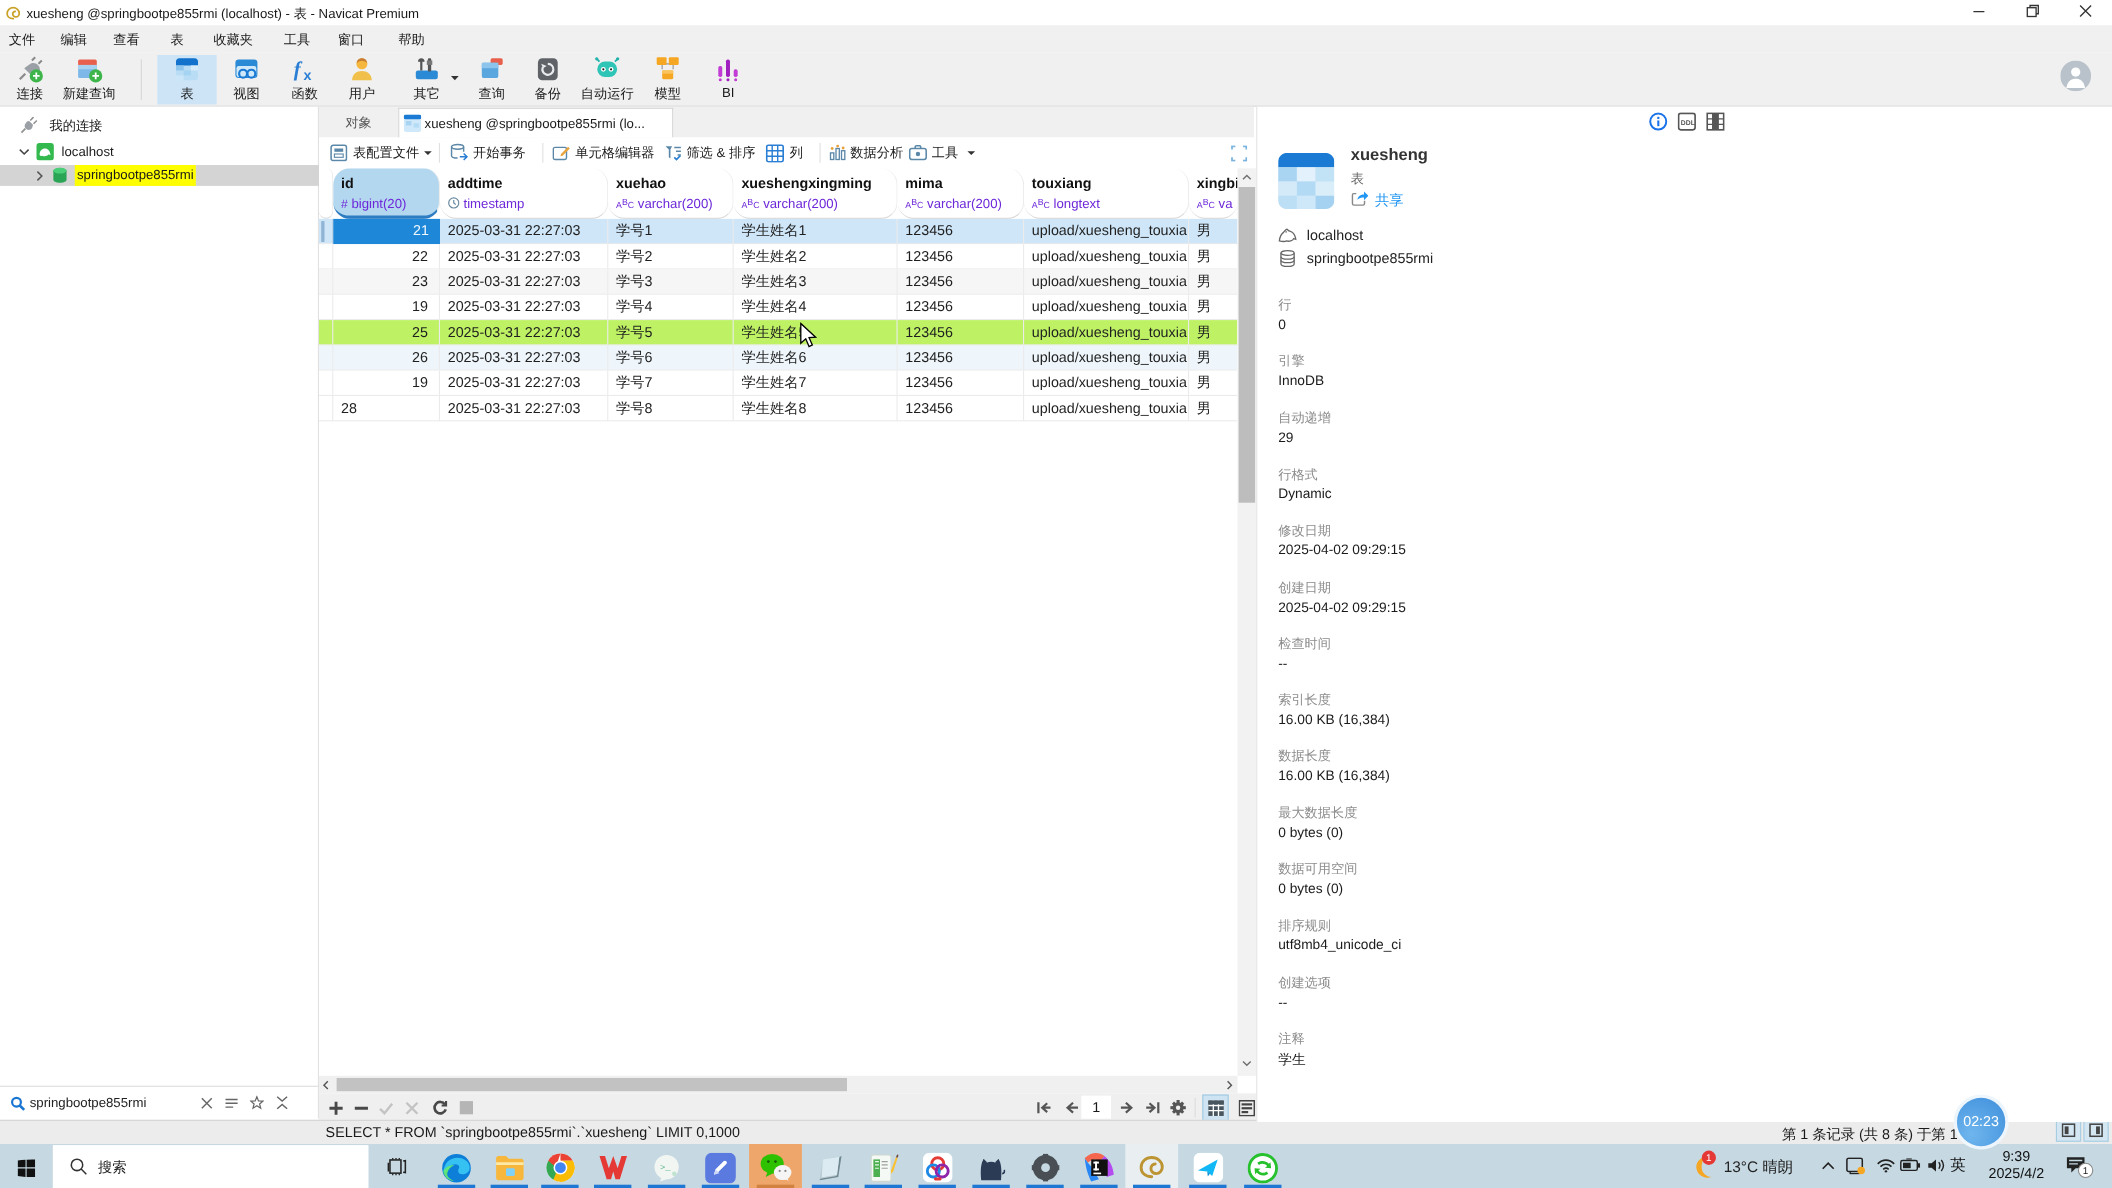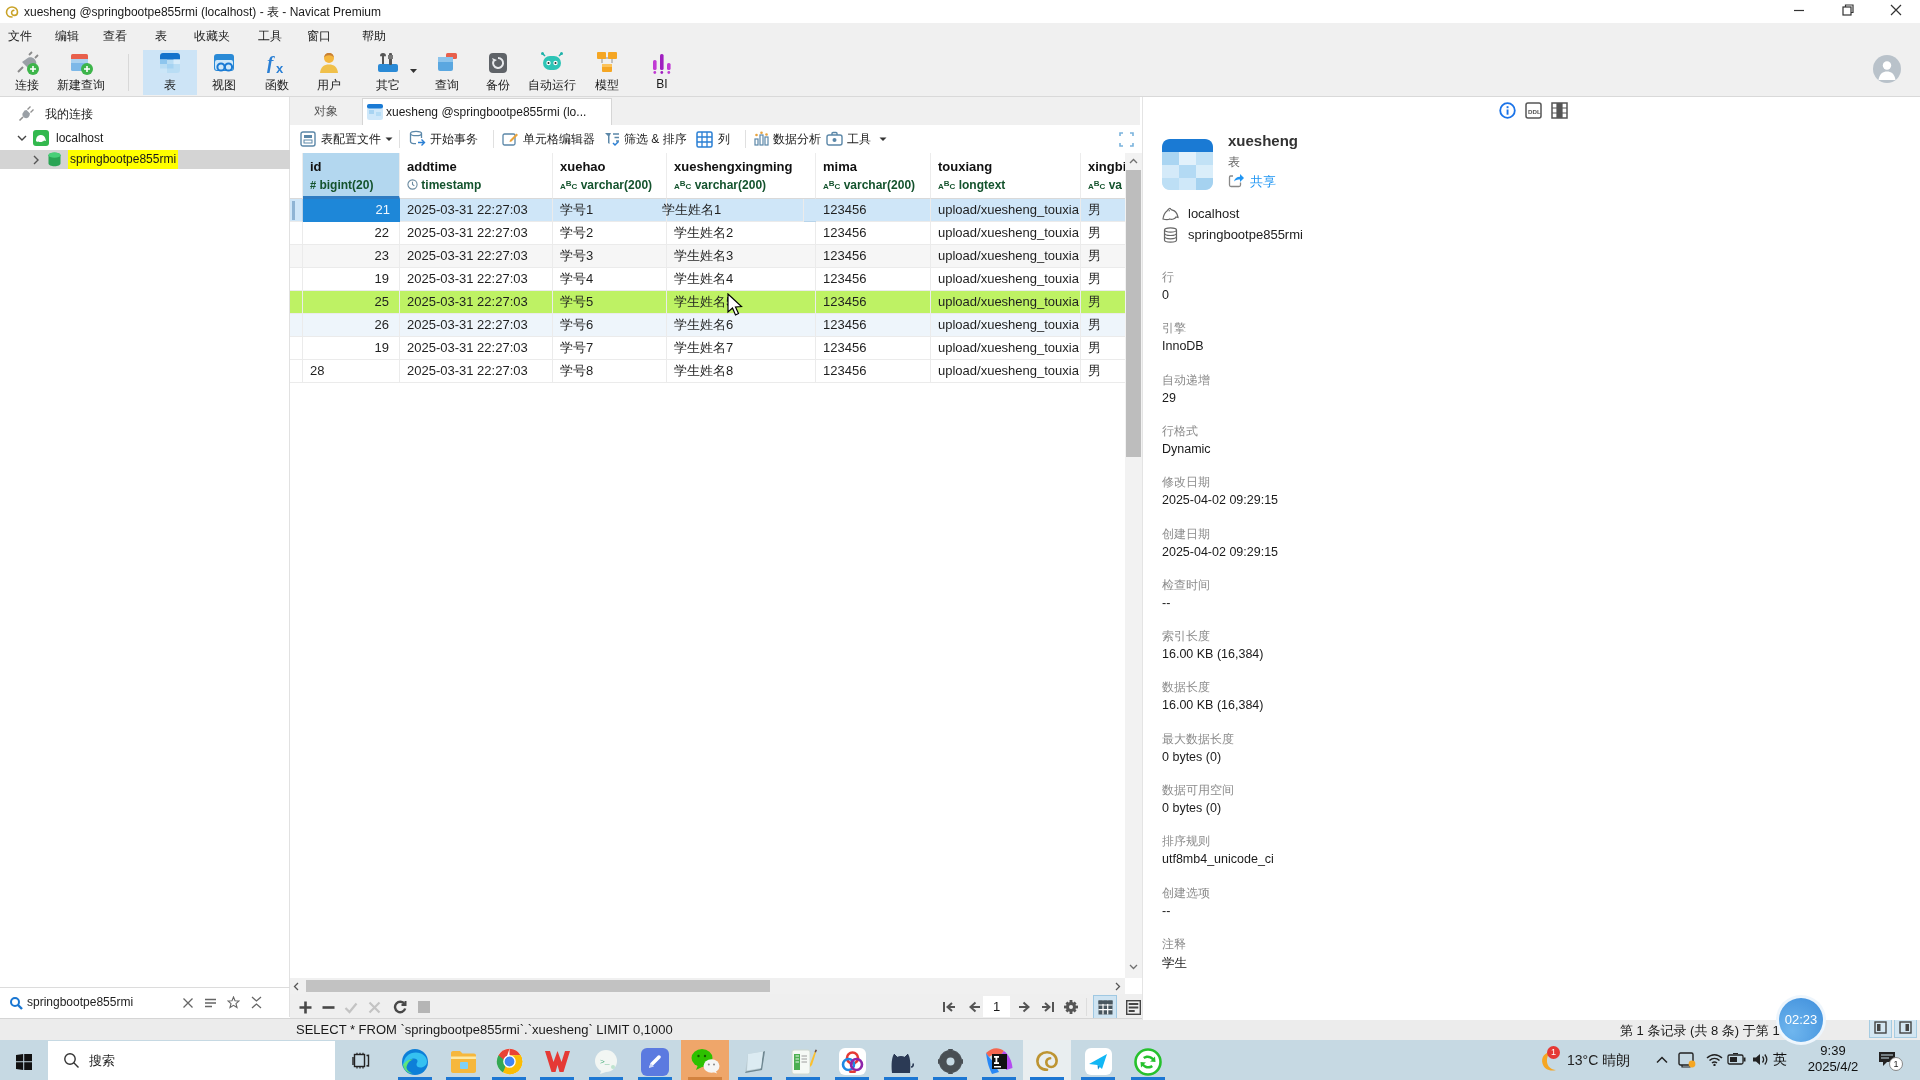--- a/index.html
+++ b/index.html
@@ -25,23 +25,23 @@
 .trow { position:absolute; left:0; width:290px; height:22px; font-size:12px; line-height:22px; }
 
 #tabbar { left:290px; top:97px; width:850px; height:28px; background:#f0f0f0; }
 #tab-obj { position:absolute; left:0; top:0; width:72px; height:28px; font-size:12px; color:#555; text-align:center; line-height:28px; }
 #tab-act { position:absolute; left:72px; top:1px; width:250px; height:27px; background:#fff; border:1px solid #d6d6d6; border-bottom:none; font-size:12px; line-height:26px; }
 
 #ttb { left:290px; top:125px; width:850px; height:28px; background:#fff; }
 .ttbi { position:absolute; top:0; height:28px; font-size:12px; color:#1a1a1a; line-height:28px; }
 
 #grid { left:290px; top:153px; width:835px; height:825px; background:#fff; overflow:hidden; }
-.hcol { position:absolute; top:0; height:46px; border-right:1px solid #ececec; }
+.hcol { position:absolute; top:0; height:46px; border-right:1px solid #ececec;border-radius:15px; }
 .hname { position:absolute; left:7px; top:6px; font-size:13px; font-weight:bold; color:#111; }
-.htype { position:absolute; left:7px; top:25px; font-size:12px; color:#14532d;font-weight:bold; }
+.htype { position:absolute; left:7px; top:25px; font-size:12px; color:#6d28d9; }
 .drow { position:absolute; left:0; width:835px; height:23px;padding-left:33px; }
 .dcell { position:absolute; top:0; height:23px; font-size:13px; line-height:22px; color:#1f1f1f; padding-left:7px; border-right:1px solid #ebebeb; border-bottom:1px solid #ebebeb; overflow:hidden; white-space:nowrap; }
 
 #vscroll { left:1125px; top:153px; width:17px; height:825px; background:#f2f2f2; }
 #hscroll { left:290px; top:978px; width:835px; height:16px; background:#f0f0f0; }
 #recbar { left:290px; top:994px; width:852px; height:26px; background:#efefef; }
 #bottomstrip { left:0; top:1018px; width:1920px; height:22px; background:#ececec; border-top:1px solid #d5d5d5; font-size:13px; }
 
 #rpanel { left:1142px; top:97px; width:778px; height:923px; background:#fff; border-left:1px solid #e4e4e4; }
 .rlabel { position:absolute; left:19px; font-size:12px; color:#8c8c8c; }
@@ -379,21 +379,21 @@
     <div class="htype"><span style="font-size:8px">A<span style="vertical-align:3px">B</span>C</span> va</div>
   </div>
 
   <div class="drow" style="top:46px;background:#cfe6f8;border-bottom:1px solid #b8d4ea">
     <div class="dcell" style="left:0;width:13px;background:#cfe6f8;border-right:1px solid #b8cfe3;padding:0">
         <div style="position:absolute;left:2px;top:2px;width:3px;height:19px;background:#8fb4d4"></div>
       </div>
     <div class="dcell" style="left:13px;width:97px;background:#1e87d8;color:#f0f8ff;text-align:right;padding-right:10px;border-right:none;border-bottom:none">21</div>
     <div class="dcell" style="left:110px;width:153px">2025-03-31 22:27:03</div>
     <div class="dcell" style="left:263px;width:114px">学号1</div>
-    <div class="dcell" style="left:365px;width:149px">学生姓名1</div>
+    <div class="dcell" style="left:377px;width:149px">学生姓名1</div>
     <div class="dcell" style="left:526px;width:115px">123456</div>
     <div class="dcell" style="left:641px;width:150px">upload/xuesheng_touxia</div>
     <div class="dcell" style="left:791px;width:44px;border-right:none">男</div>
   </div>
   <div class="drow" style="top:69px;background:#fff">
     <div class="dcell" style="left:0;width:13px;padding:0"></div>
     <div class="dcell" style="left:13px;width:97px;text-align:right;padding-right:10px">22</div>
     <div class="dcell" style="left:110px;width:153px">2025-03-31 22:27:03</div>
     <div class="dcell" style="left:263px;width:114px">学号2</div>
     <div class="dcell" style="left:377px;width:149px">学生姓名2</div>

